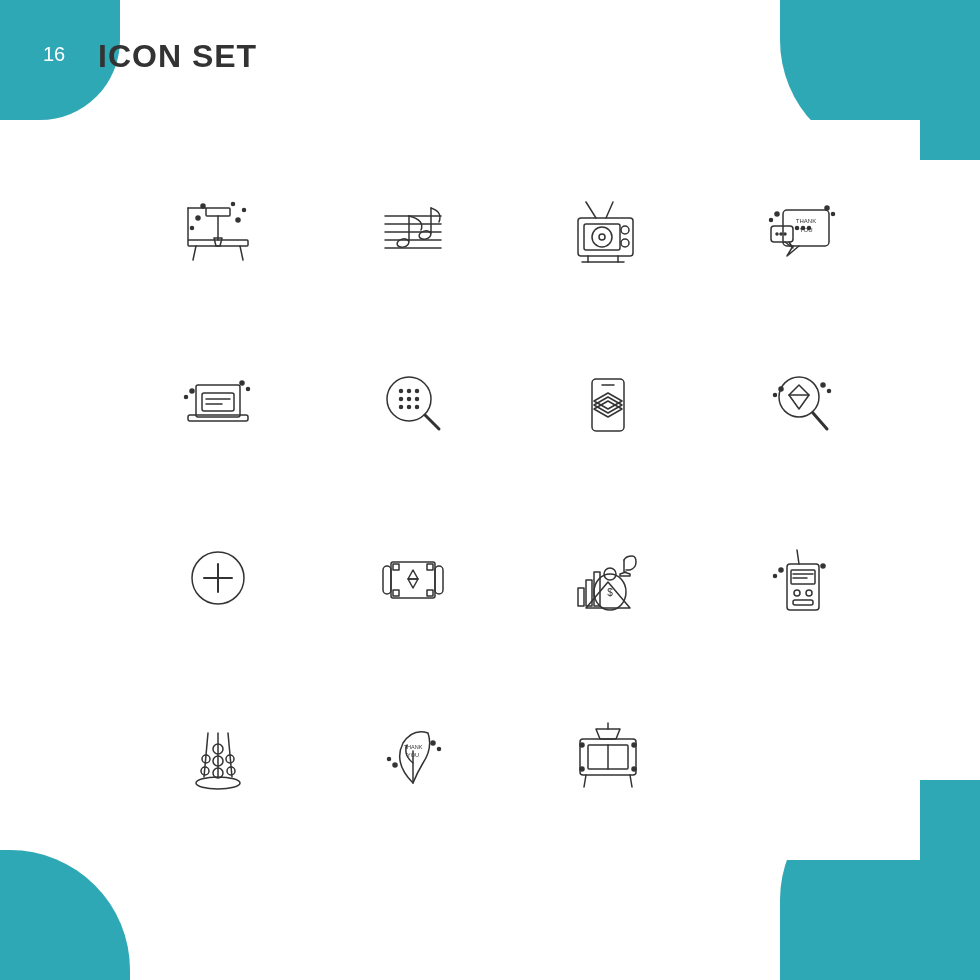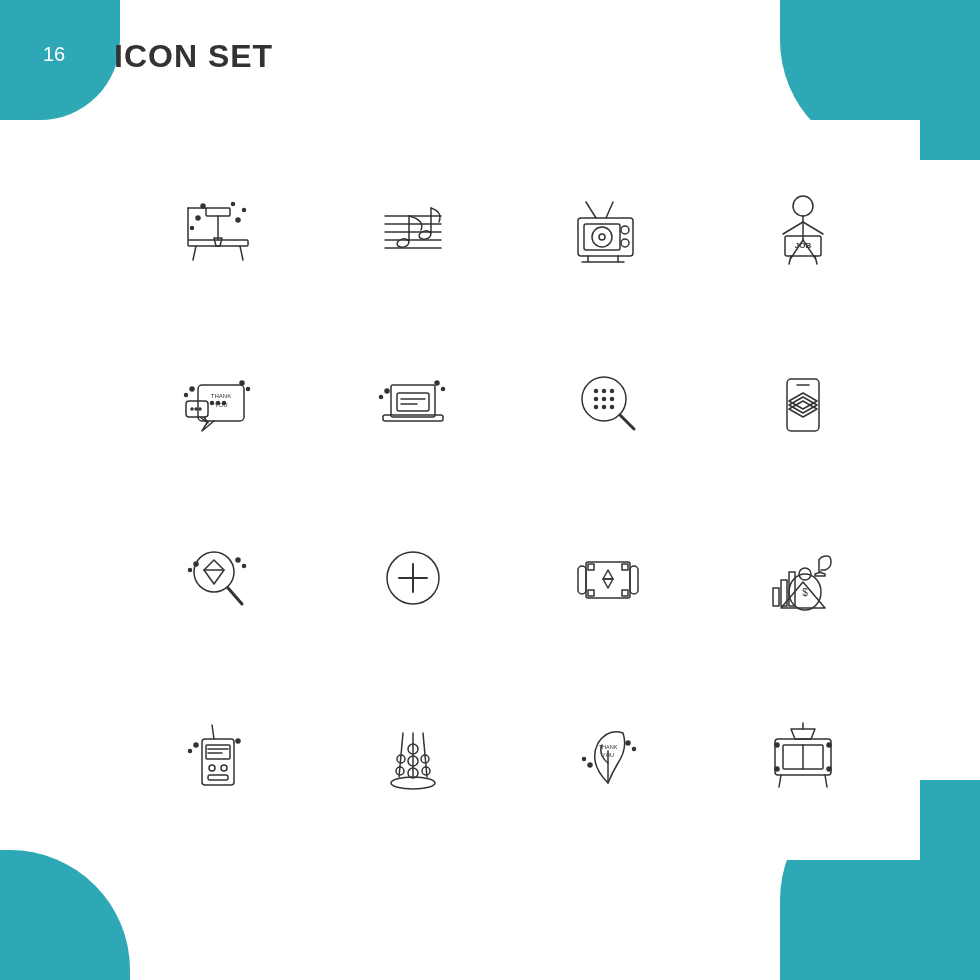--- a/index.html
+++ b/index.html
@@ -54,21 +54,21 @@
       background: #2fa8b5;
       border-radius: 50%;
       display: flex; align-items: center; justify-content: center;
       color: white; font-size: 20px; font-weight: normal;
       z-index: 10;
     }
 
     
     .title {
       position: absolute;
-      top: 38px; left: 114px;
+      top: 38px; left: 98px;
       font-size: 32px;
       font-weight: 600;
       color: #333;
       z-index: 10;
       letter-spacing: 1px;
     }
 
     
     .content {
       position: absolute;
@@ -177,40 +177,20 @@
 
       <circle cx="57" cy="42" r="4"></circle>
       <circle cx="57" cy="55" r="4"></circle>
 
       <line x1="20" y1="68" x2="20" y2="74"></line>
       <line x1="50" y1="68" x2="50" y2="74"></line>
       <line x1="14" y1="74" x2="56" y2="74"></line>
     </svg>
   </div>
 
-  <div class="icon-cell">
-    <svg viewBox="0 0 80 80">
-
-      <circle cx="40" cy="18" r="10"></circle>
-
-      <line x1="40" y1="28" x2="40" y2="52"></line>
-
-      <line x1="40" y1="34" x2="20" y2="46"></line>
-      <line x1="40" y1="34" x2="60" y2="46"></line>
-
-      <line x1="40" y1="52" x2="28" y2="70"></line>
-      <line x1="40" y1="52" x2="52" y2="70"></line>
-
-      <rect x="22" y="48" width="36" height="20" rx="2"></rect>
-      <text x="40" y="60" font-size="8" text-anchor="middle" fill="#333" stroke="none" font-weight="bold">JOB</text>
-
-      <line x1="28" y1="68" x2="26" y2="76"></line>
-      <line x1="52" y1="68" x2="54" y2="76"></line>
-    </svg>
-  </div>
 
   <div class="icon-cell">
     <svg viewBox="0 0 80 80">
 
       <rect x="20" y="22" width="46" height="36" rx="4"></rect>
       <path d="M30 58 L24 68 L36 58" fill="none"></path>
 
       <circle cx="34" cy="40" r="1.5" fill="#333"></circle>
       <circle cx="40" cy="40" r="1.5" fill="#333"></circle>
       <circle cx="46" cy="40" r="1.5" fill="#333"></circle>

